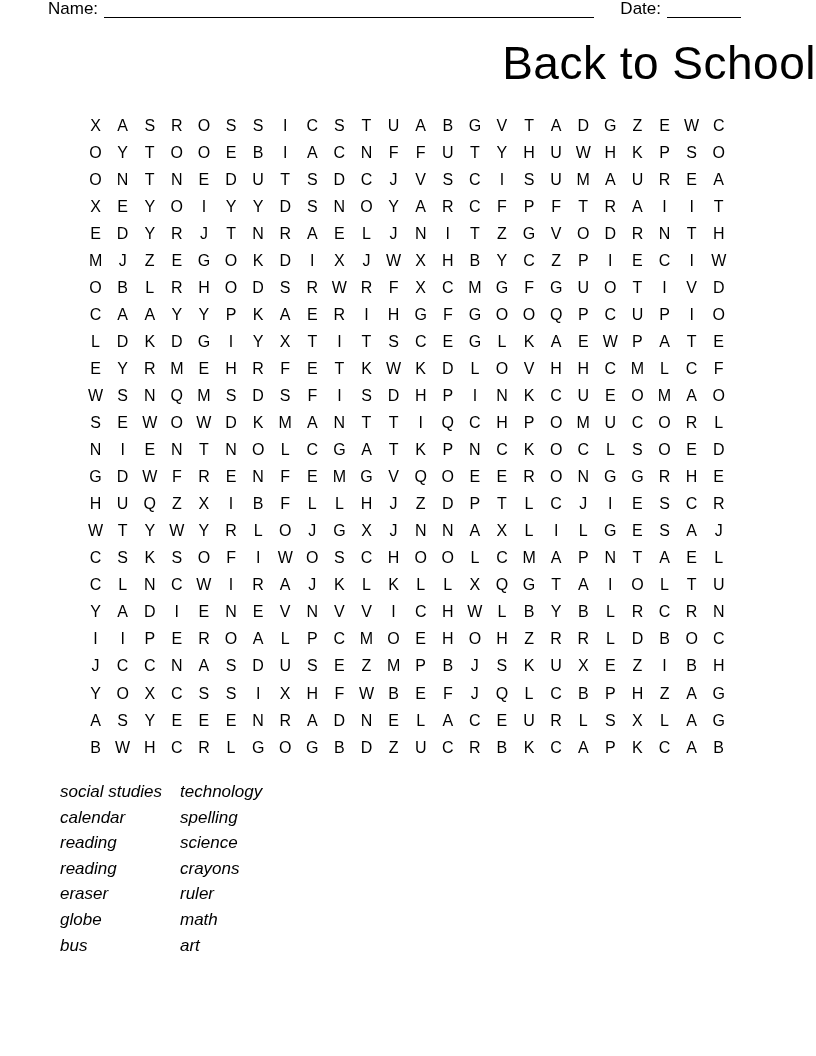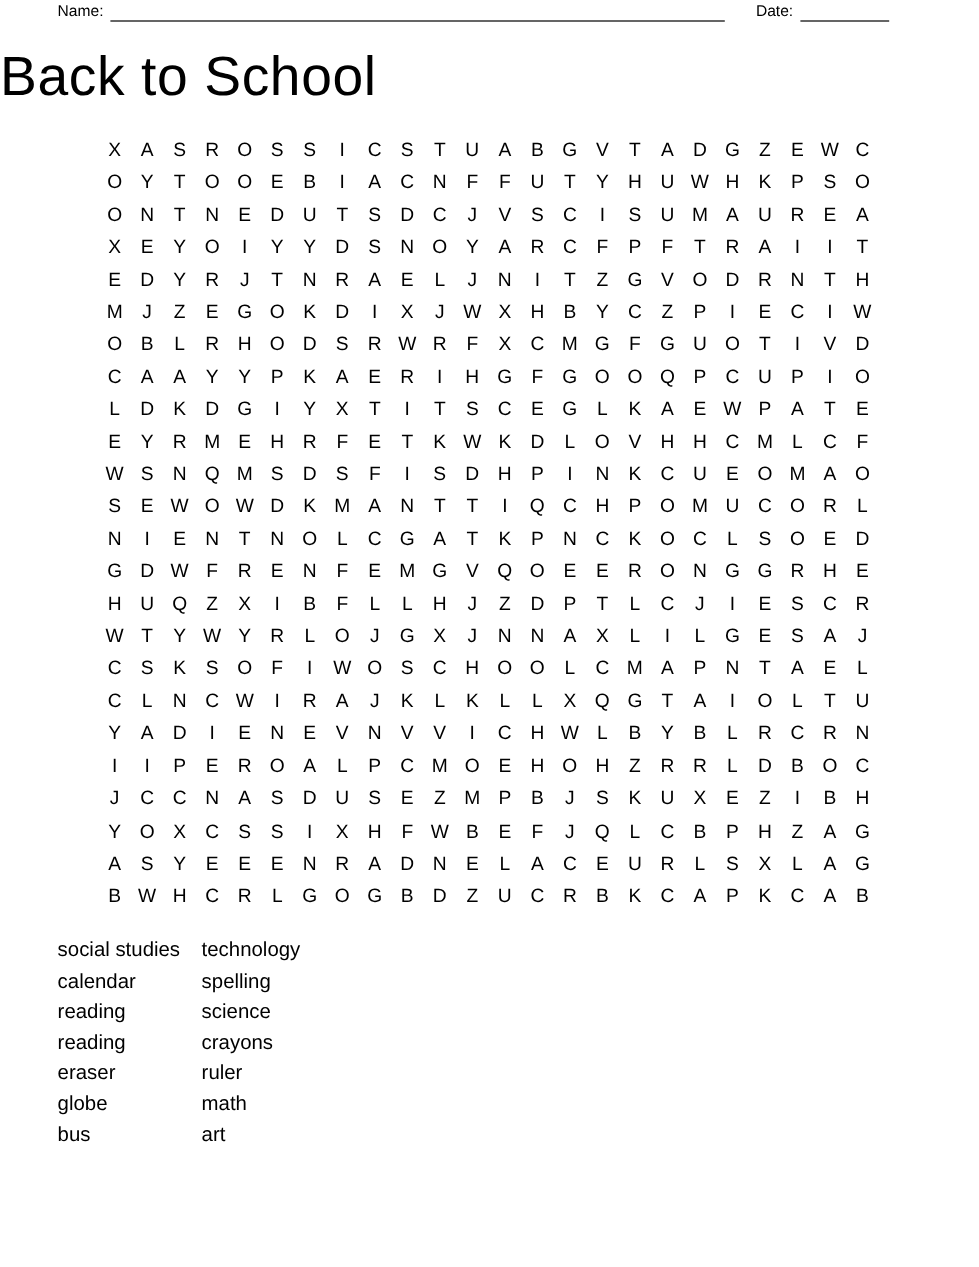--- a/index.html
+++ b/index.html
@@ -14,21 +14,21 @@
   }
 
   
   .header-line {
     position: absolute;
     left: 48px;
     top: 0px;
     width: 693px;
     display: flex;
     align-items: flex-end;
-    font-size: 13px;
+    font-size: 17px;
     line-height: 18px;
   }
   .header-label { white-space: nowrap; padding-right: 6px; }
   .name-underline {
     flex: 1 1 auto;
     border-bottom: 1px solid #000;
     height: 17px;
     margin-right: 26px;
   }
   .date-underline {
@@ -36,24 +36,25 @@
     border-bottom: 1px solid #000;
     height: 17px;
   }
 
   
   .title {
     position: absolute;
     left: 0;
     top: 36px;
     width: 816px;
-    text-align: left;
+    text-align: right;
     font-size: 46px;
     font-weight: 500;
     letter-spacing: 0.5px;
+    padding-left: 16px;
   }
 
   
   .grid {
     position: absolute;
     left: 82px;
     top: 112px;
     display: grid;
     grid-template-columns: repeat(24, 27.1px);
     grid-auto-rows: 27.05px;
@@ -63,23 +64,24 @@
     align-items: center;
     justify-content: center;
     font-size: 16px;
     font-weight: 400;
     font-family: "Liberation Sans", sans-serif;
   }
 
   
   .word-bank {
     position: absolute;
-    left: 48px;
+    left: 60px;
     top: 779px;
     display: flex;
+    font-style: italic;
   }
   .word-col { width: 120px; }
   .word-item {
     font-size: 17px;
     line-height: 25.6px;
     white-space: nowrap;
   }
 </style>
 </head>
 <body>

